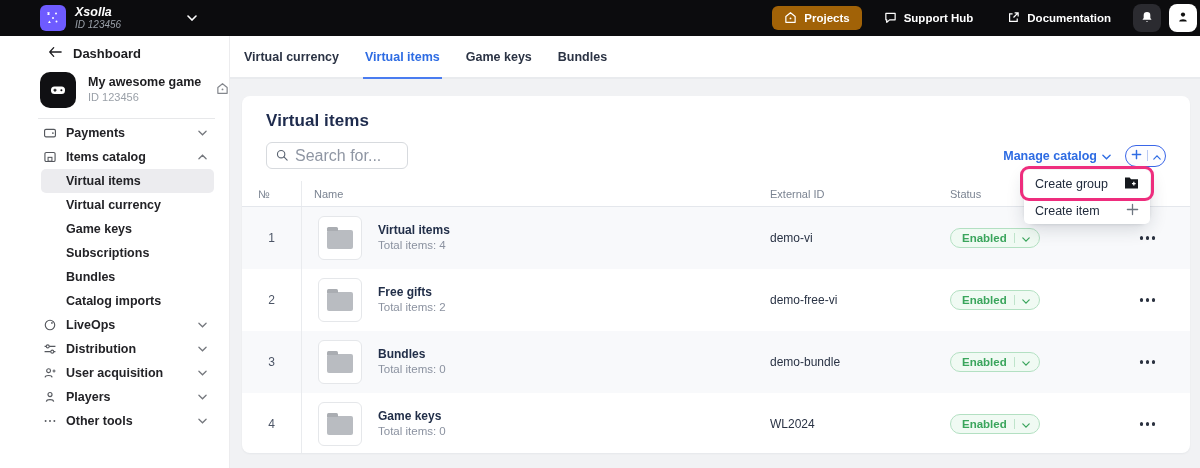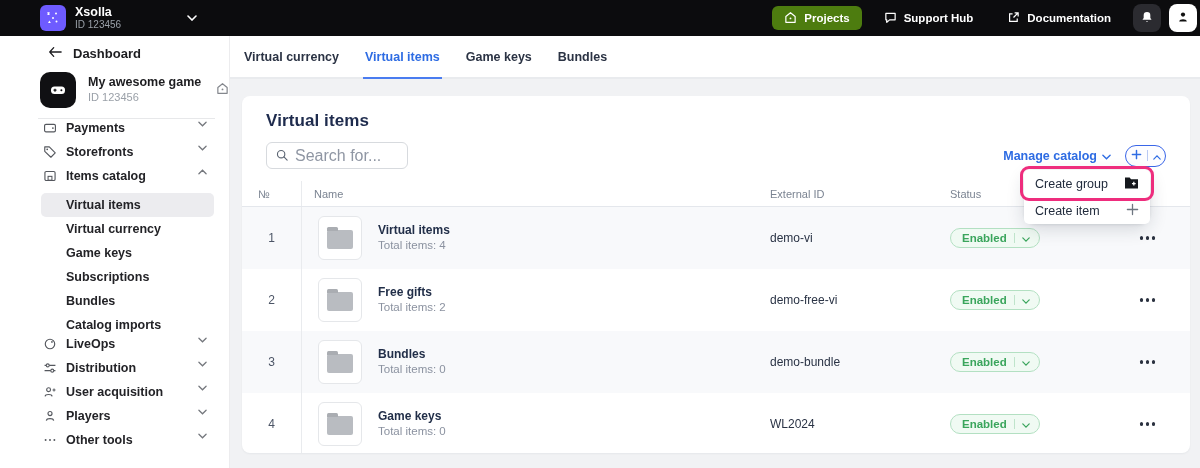--- a/index.html
+++ b/index.html
@@ -5,44 +5,44 @@
   * { margin:0; padding:0; box-sizing:border-box; }
   html,body { width:1200px; height:468px; overflow:hidden; }
   body { font-family:"Liberation Sans", sans-serif; background:#f1f2f4; }
   .page { position:relative; width:1200px; height:468px; }
 
   
   .topbar { position:absolute; top:0; left:0; width:1200px; height:36px; background:#0c0c0e;
             display:flex; align-items:center; justify-content:space-between; padding:0 3px 0 40px; z-index:30; }
   .brand { display:flex; align-items:center; gap:8px; cursor:pointer; }
   .logo { width:26px; height:26px; border-radius:6px; background:#6e5bff; display:flex; align-items:center; justify-content:center; }
-  .brand-text { line-height:1.1; margin-left:1px; }
+  .brand-text { line-height:1.1; margin-left:1px;font-style:italic; }
   .brand-name { color:#fff; font-size:12.5px; font-weight:700; }
   .brand-id { color:#9aa0a8; font-size:10px; }
   .brand-chevron { margin-left:58px; color:#fff; display:flex; }
   .top-nav { display:flex; align-items:center; gap:10px; }
   .top-link { display:flex; align-items:center; gap:7px; color:#fff; font-size:11.5px; font-weight:700;
               background:transparent; border:none; padding:0 12px; height:24px; border-radius:6px; cursor:pointer; }
-  .top-link.filled { background:#4d7c0f; }
+  .top-link.filled { background:#a16207; }
   .icon-btn { width:28px; height:28px; border-radius:8px; border:none; display:flex; align-items:center; justify-content:center; cursor:pointer; }
   .icon-btn.dark { background:#2b2b30; color:#fff; }
   .icon-btn.light { background:#fff; color:#111; margin-left:-2px; }
 
   
   .sidebar { position:absolute; top:36px; left:0; width:230px; height:432px; background:#fff;
              border-right:1px solid #ececee; padding-top:8px; z-index:20; }
   .dash-row { display:flex; align-items:center; gap:11px; padding-left:48px; height:18px; margin-bottom:10px;
               font-size:13px; font-weight:700; color:#1d1d20; cursor:pointer; }
   .project-row { display:flex; align-items:center; padding-left:40px; height:36px; margin-bottom:10px; cursor:pointer; }
   .avatar { width:36px; height:36px; border-radius:10px; background:#101013; display:flex; align-items:center; justify-content:center; flex:none; }
   .project-meta { margin-left:12px; line-height:1.25; flex:1; }
   .project-name { font-size:12.5px; font-weight:700; color:#1d1d20; }
   .project-id { font-size:11px; color:#9aa0a8; }
   .side-divider { height:1px; background:#e7e8ea; margin:0 14px 2px 38px; }
-  .nav-item { display:flex; height:24px; padding:0 22px 0 42px; cursor:pointer;
+  .nav-item { display:flex; align-items:center; height:24px; padding:0 22px 0 42px; cursor:pointer;
               font-size:12.5px; font-weight:700; color:#232327; }
   .nav-item .nicon { width:15px; display:flex; justify-content:center; color:#55585e; margin-right:9px; flex:none; }
   .nav-item .nlabel { flex:1; }
   .nav-item .nchev { color:#74777d; display:flex; }
   .sub-item { display:flex; align-items:center; height:24px; margin:0 15px 0 41px; padding-left:25px; border-radius:5px;
               font-size:12.5px; font-weight:700; color:#232327; cursor:pointer; }
   .sub-item.selected { background:#ececef; }
 
   
   .main { position:absolute; top:36px; left:230px; width:970px; height:432px; }
@@ -201,34 +201,20 @@
         <span class="nlabel">Payments</span>
         <span class="nchev">
             <svg width="9" height="6" viewBox="0 0 10 6">
               <path d="M1 1l4 4 4-4" stroke="currentColor" stroke-width="1.4" fill="none" stroke-linecap="round"></path>
             </svg>
           </span>
       </div>
       <div class="nav-item">
         <span class="nicon">
             <svg width="14" height="14" viewBox="0 0 16 16">
-              <path d="M2 2.2h5.2L14 9 9 14 2 7.2z" stroke="currentColor" stroke-width="1.3" fill="none" stroke-linejoin="round"></path>
-              <circle cx="4.8" cy="4.9" r="1" fill="currentColor"></circle>
-            </svg>
-          </span>
-        <span class="nlabel">Storefronts</span>
-        <span class="nchev">
-            <svg width="9" height="6" viewBox="0 0 10 6">
-              <path d="M1 1l4 4 4-4" stroke="currentColor" stroke-width="1.4" fill="none" stroke-linecap="round"></path>
-            </svg>
-          </span>
-      </div>
-      <div class="nav-item">
-        <span class="nicon">
-            <svg width="14" height="14" viewBox="0 0 16 16">
               <rect x="2.2" y="2.8" width="11.6" height="10.4" rx="1.5" stroke="currentColor" stroke-width="1.3" fill="none"></rect>
               <rect x="5.8" y="8.4" width="4.4" height="4.4" stroke="currentColor" stroke-width="1.2" fill="none"></rect>
             </svg>
           </span>
         <span class="nlabel">Items catalog</span>
         <span class="nchev">
             <svg width="9" height="6" viewBox="0 0 10 6">
               <path d="M1 5l4-4 4 4" stroke="currentColor" stroke-width="1.4" fill="none" stroke-linecap="round"></path>
             </svg>
           </span>

